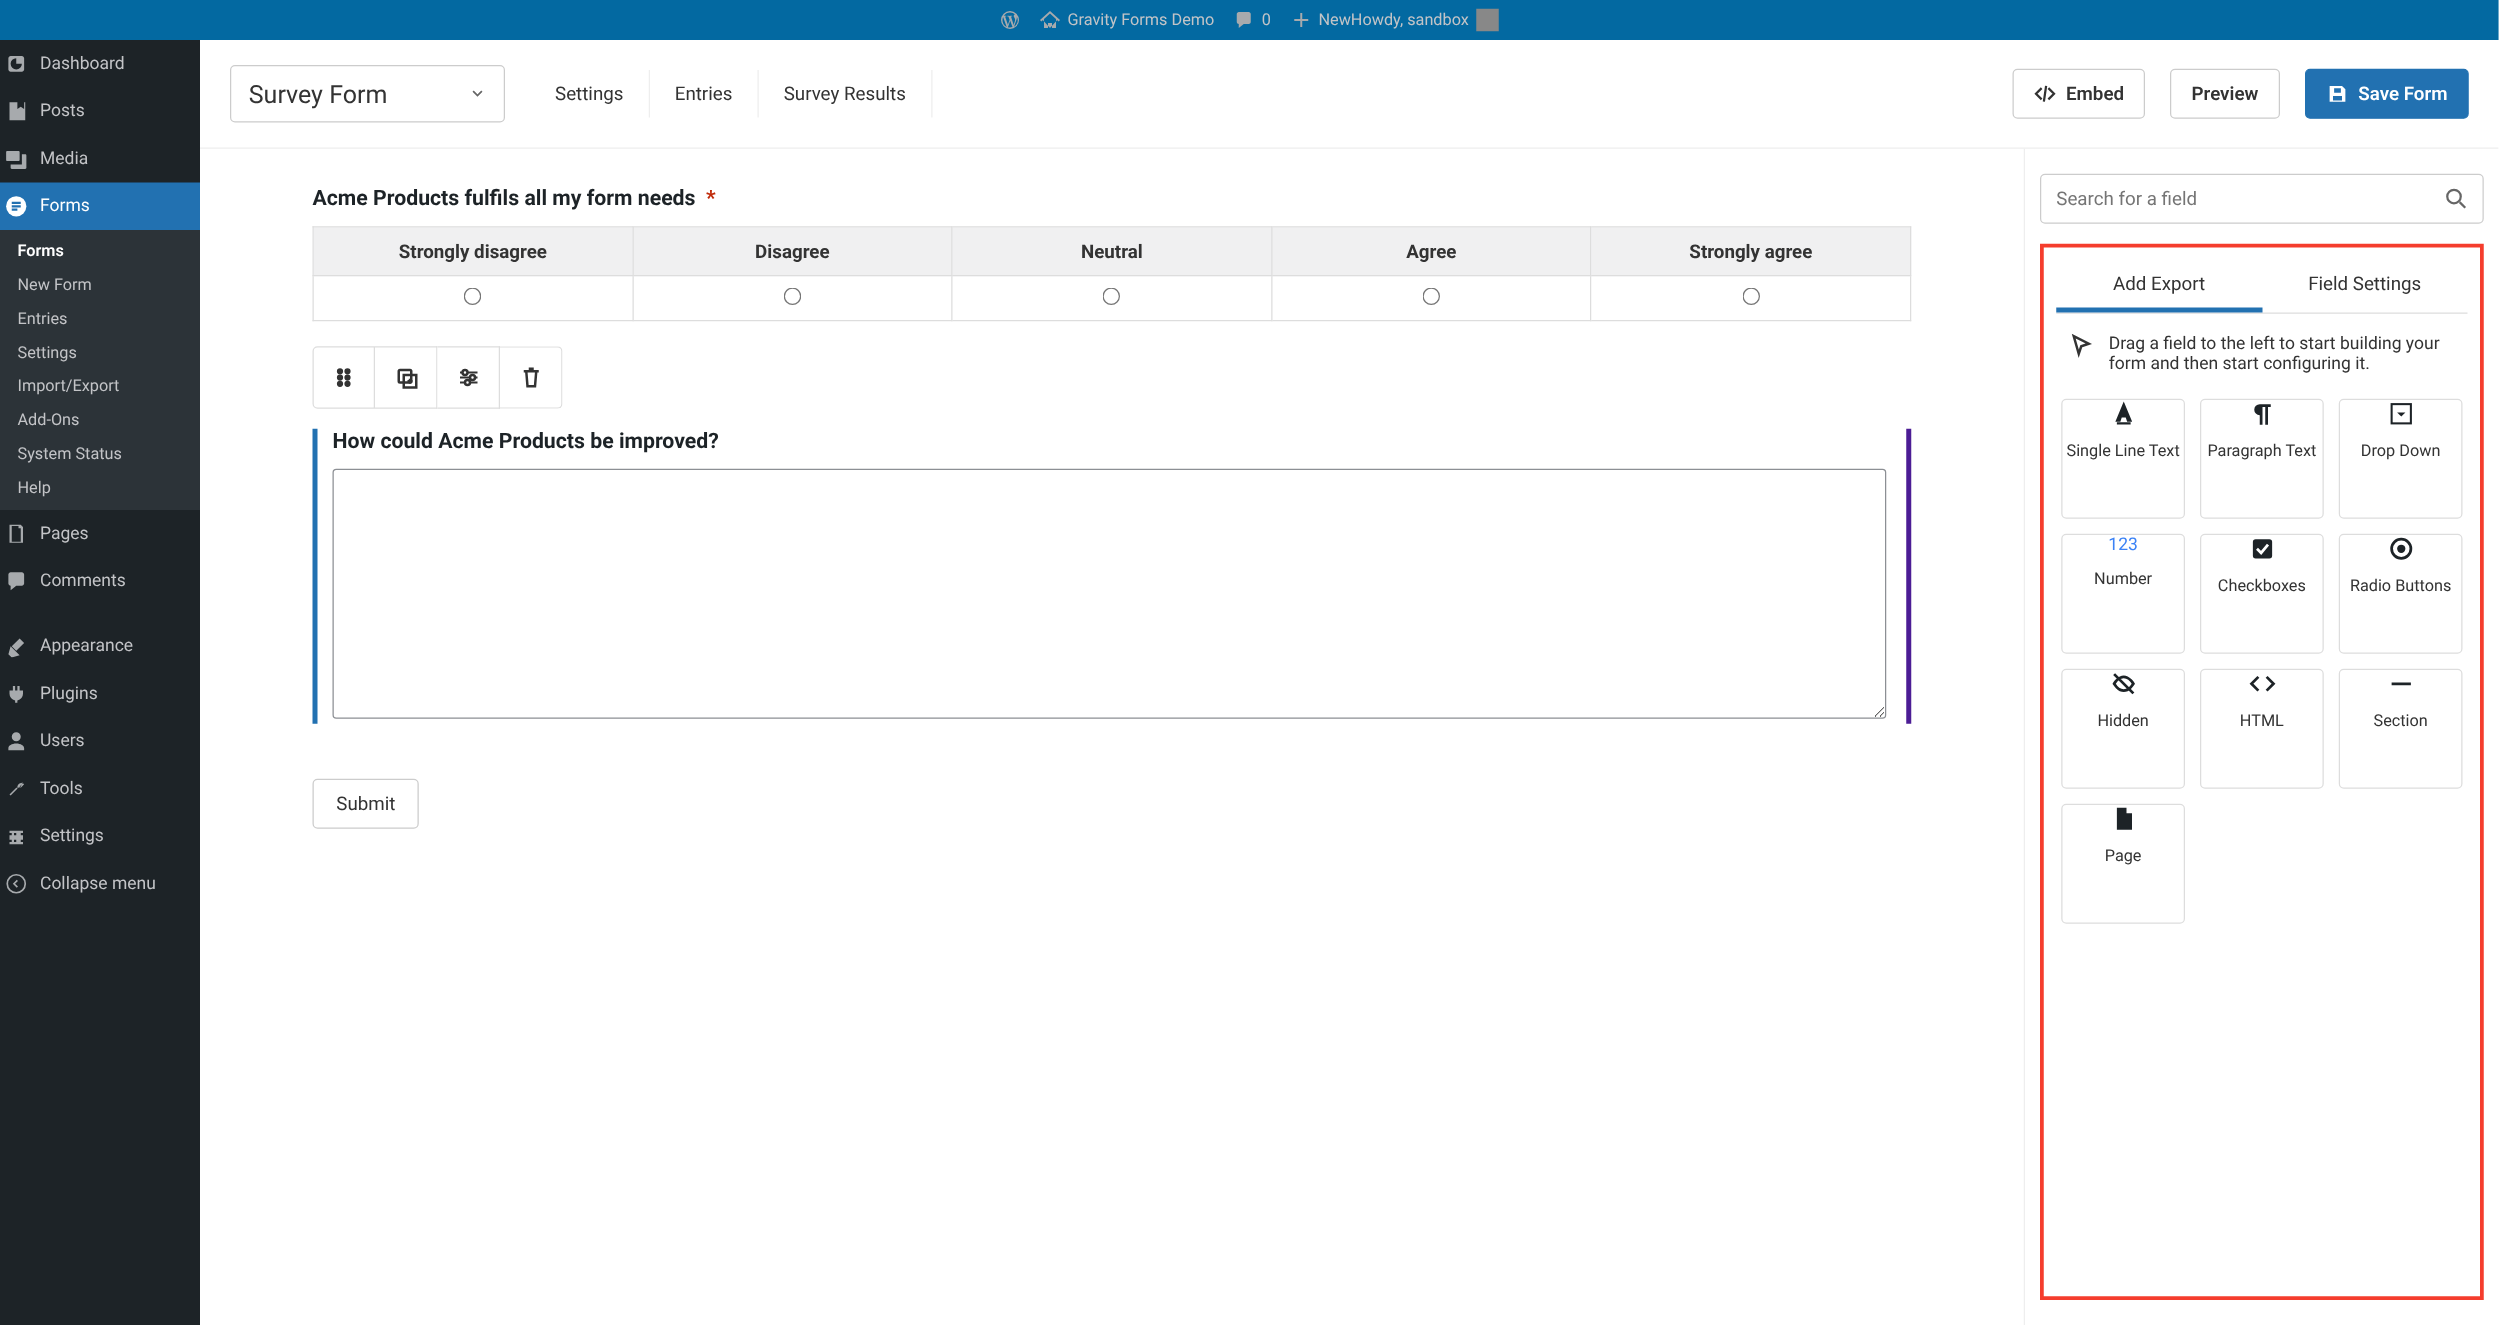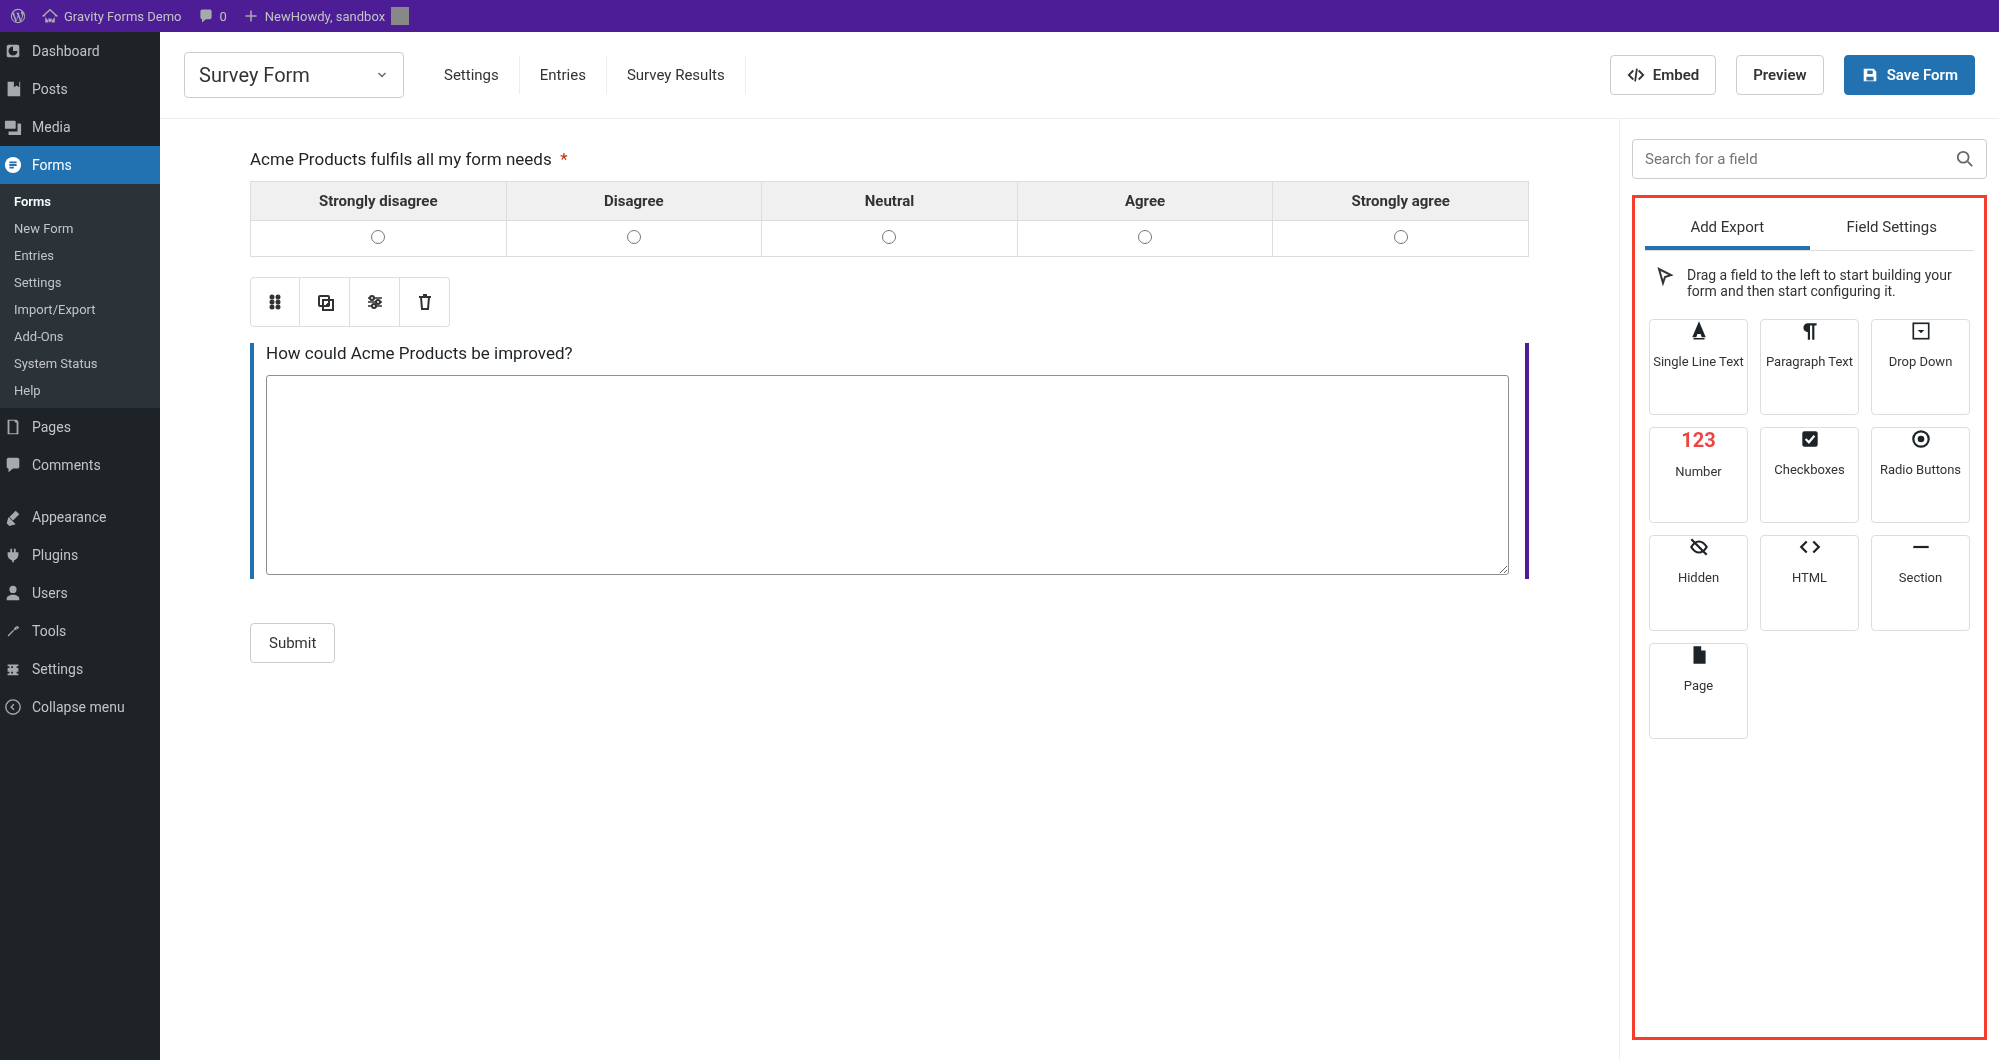--- a/index.html
+++ b/index.html
@@ -1,17 +1,17 @@
 <!DOCTYPE html>
 <html><head>
 <meta charset="utf-8">
 <style>
 *{margin:0;padding:0;box-sizing:border-box;font-family:-apple-system,BlinkMacSystemFont,"Segoe UI",Roboto,sans-serif}
 body{background:#fff;overflow:hidden}
-.admin-bar{background:#4c1d95;color:#c3c4c7;height:32px;display:flex;align-items:center;padding:16px 10px;font-size:13px;justify-content:flex-start}
+.admin-bar{background:#0369a1;color:#c3c4c7;height:32px;display:flex;align-items:center;padding:16px 10px;font-size:13px;justify-content:center}
 .admin-bar-left,.admin-bar-right{display:flex;align-items:center;gap:16px}
 .ab-item{display:flex;align-items:center;gap:6px;cursor:pointer}
 .ab-item svg{width:16px;height:16px;fill:#a7aaad}
 .ab-avatar{width:18px;height:18px;background:#888;display:inline-block}
 .wrap{display:flex;height:calc(100vh - 32px)}
 .sidebar{width:160px;background:#1d2327;color:#c3c4c7;font-size:14px;flex-shrink:0}
 .menu-item{display:flex;align-items:center;gap:10px;padding:10px 4px;cursor:pointer}
 .menu-item svg{width:18px;height:18px;fill:#a7aaad}
 .menu-item.current{background:#2271b1;color:#fff;position:relative}
 .menu-item.current svg{fill:#fff}
@@ -22,21 +22,21 @@
 .main{flex:1;display:flex;flex-direction:column;background:#fff;overflow:hidden}
 .toolbar{display:flex;align-items:center;padding:20px 24px;gap:20px;border-bottom:1px solid #eee}
 .form-select{display:flex;align-items:center;justify-content:space-between;border:1px solid #ccc;border-radius:4px;padding:10px 14px;width:220px;font-size:20px;cursor:pointer;color:#333}
 .tab-links{display:flex}
 .tab-link{padding:10px 20px;font-size:15px;color:#333;cursor:pointer;border-right:1px solid #eee}
 .spacer{flex:1}
 .btn{display:flex;align-items:center;gap:8px;border:1px solid #ccc;border-radius:4px;padding:10px 16px;font-size:15px;font-weight:600;cursor:pointer;background:#fff;color:#333}
 .btn-primary{background:#2271b1;color:#fff;border-color:#2271b1}
 .content-row{flex:1;display:flex;overflow:hidden}
 .editor{flex:1;padding:30px 90px;overflow:auto}
-.field-label{font-size:17px;font-weight:400;color:#1d2327;margin-bottom:12px}
+.field-label{font-size:17px;font-weight:700;color:#1d2327;margin-bottom:12px}
 .req{color:#c02b0a}
 .likert{width:100%;border-collapse:collapse;margin-bottom:20px}
 .likert th{background:#f0f0f1;border:1px solid #ddd;padding:10px;font-size:15px;color:#333;width:20%}
 .likert td{border:1px solid #ddd;padding:8px;text-align:center}
 .likert input[type=radio]{width:14px;height:14px}
 .field-toolbar{display:flex;margin-bottom:16px}
 .ft-btn{width:50px;height:50px;border:1px solid #ddd;background:#fff;display:flex;align-items:center;justify-content:center;cursor:pointer}
 .ft-btn+.ft-btn{border-left:none}
 .ft-btn:first-child{border-radius:4px 0 0 4px}
 .ft-btn:last-child{border-radius:0 4px 4px 0}
@@ -50,21 +50,21 @@
 .search-box input{border:none;outline:none;flex:1;font-size:15px}
 .highlight-box{border:3px solid #f53d2d;padding:10px;flex:1}
 .panel-tabs{display:flex;border-bottom:1px solid #ddd}
 .panel-tab{flex:1;text-align:center;padding:10px;font-size:15px;color:#333;cursor:pointer}
 .panel-tab.active{border-bottom:4px solid #2271b1;font-weight:400}
 .hint{display:flex;gap:12px;padding:16px 10px;font-size:14px;color:#333}
 .hint svg{width:20px;height:20px;flex-shrink:0;fill:none;stroke:#333;stroke-width:2}
 .field-grid{display:grid;grid-template-columns:repeat(3,1fr);gap:12px;padding:4px}
 .field-card{border:1px solid #ddd;border-radius:4px;height:96px;display:flex;flex-direction:column;align-items:center;justify-content:flex-start;gap:12px;cursor:move;font-size:13px;color:#333}
 .field-card svg{width:22px;height:22px;fill:#1d2327}
-.field-card .icon-txt{font-size:20px;font-weight:700;color:#ef4444}
+.field-card .icon-txt{font-size:14px;font-weight:400;color:#3b82f6}
 </style>
 </head>
 <body>
 
 <div class="admin-bar">
   <div class="admin-bar-left">
     <span class="ab-item">
         <svg viewBox="0 0 20 20">
           <path d="M10 1a9 9 0 100 18 9 9 0 000-18zm-7.5 9c0-1 .2-2 .6-2.9l3.6 9.8A7.5 7.5 0 012.5 10zm7.5 7.5c-.7 0-1.5-.1-2.1-.3l2.3-6.5 2.3 6.3c-.8.3-1.6.5-2.5.5zm1-11c.5 0 .9-.1.9-.1.4 0 .4-.6-.1-.6 0 0-1.3.1-2.1.1s-2.1-.1-2.1-.1c-.4 0-.5.6 0 .6 0 0 .4.1.8.1l1.2 3.3-1.7 5-2.8-8.3c.5 0 .9-.1.9-.1.4 0 .4-.6-.1-.6 0 0-1.3.1-2.1.1A7.5 7.5 0 0110 2.5c2 0 3.8.8 5.1 2h-.1c-.8 0-1.3.7-1.3 1.4 0 .6.4 1.2.8 1.8.3.5.6 1.2.6 2.1 0 .7-.3 1.5-.6 2.5l-.8 2.6L11 6.5zm5.8.2a7.5 7.5 0 01-2.8 10.1l2.3-6.6c.4-1.1.6-1.9.6-2.7 0-.3 0-.5-.1-.8z"></path>
         </svg>

